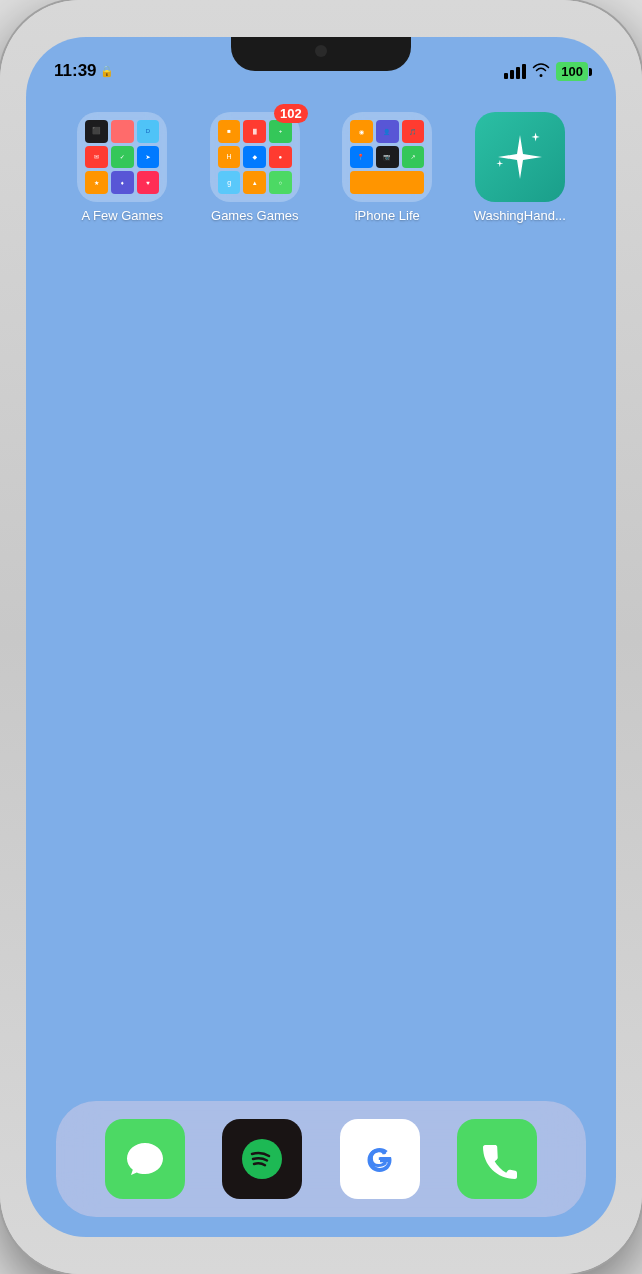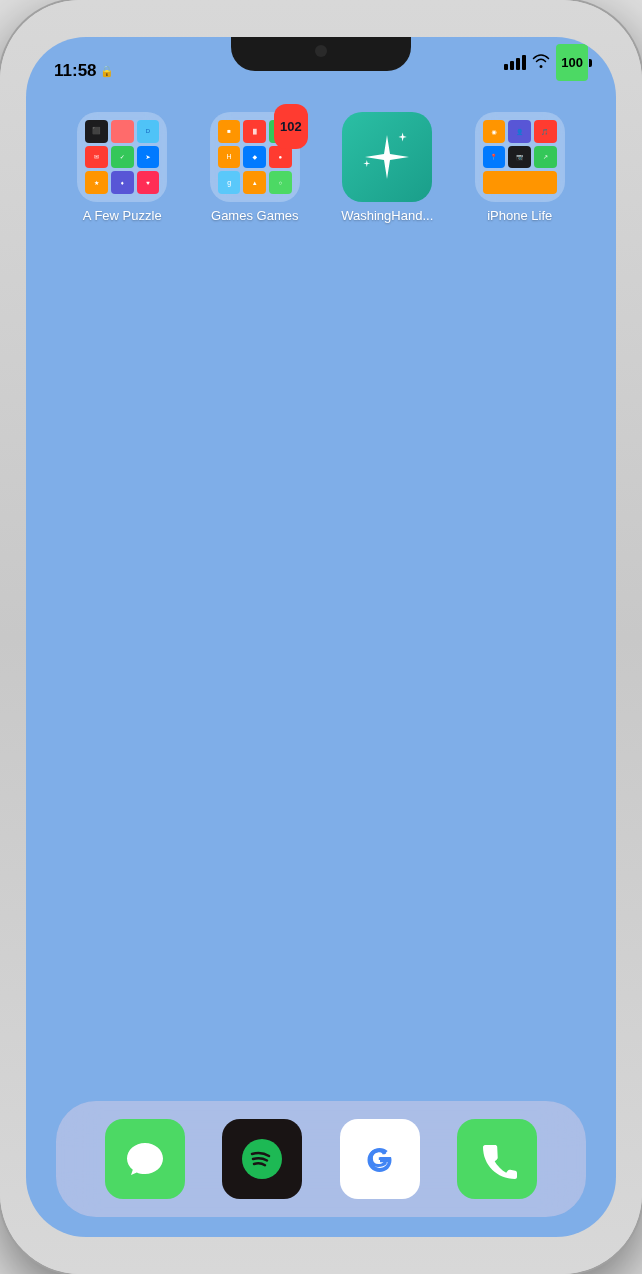--- a/index.html
+++ b/index.html
@@ -112,21 +112,21 @@
     .wifi-icon {
       font-size: 14px;
       color: #000;
     }
 
     .battery-container {
       display: flex;
       align-items: flex-end;
       background: #4cd964;
       border-radius: 4px;
-      padding: 11px 5px;
+      padding: 2px 5px;
       font-size: 13px;
       font-weight: 600;
       color: #000;
       position: relative;
     }
     .battery-container::after {
       content: '';
       position: absolute;
       right: -4px;
       top: 50%;
@@ -187,25 +187,25 @@
       justify-content: center;
       font-size: 9px;
     }
 
     
     .badge {
       position: absolute;
       top: -8px;
       right: -8px;
       background: #ff3b30;
-      color: #0f172a;
+      color: #ffffff;
       border-radius: 12px;
       font-size: 13px;
       font-weight: 700;
-      padding: 15px 6px;
+      padding: 2px 6px;
       min-width: 22px;
       text-align: left;
       z-index: 2;
     }
 
     .app-label {
       color: #fff;
       font-size: 13px;
       margin-top: 6px;
       text-align: center;
@@ -302,21 +302,21 @@
 
 <div class="phone-outer">
   <div class="phone-screen">
 
     <div class="notch">
       <div style="position:absolute;top:8px;left:50%;transform:translateX(-50%);width:12px;height:12px;background:#2a2a2a;border-radius:50%;"></div>
     </div>
 
     <div class="status-bar">
       <div class="status-time">
-        <span>11:58</span>
+        <span>11:39</span>
         <span style="font-size:11px;">🔒</span>
       </div>
       <div class="status-icons">
         <div class="signal-bars">
           <div class="signal-bar" style="height:6px;"></div>
           <div class="signal-bar" style="height:9px;"></div>
           <div class="signal-bar" style="height:12px;"></div>
           <div class="signal-bar" style="height:15px;"></div>
         </div>
         <div class="wifi-icon">
@@ -357,21 +357,21 @@
             <div class="mini-icon" style="background:#ff9500;">
               <span style="font-size:6px;color:white;">★</span>
             </div>
             <div class="mini-icon" style="background:#5856d6;">
               <span style="font-size:6px;color:white;">♦</span>
             </div>
             <div class="mini-icon" style="background:#ff2d55;">
               <span style="font-size:6px;color:white;">♥</span>
             </div>
           </div>
-          <span class="app-label">A Few Puzzle</span>
+          <span class="app-label">A Few Games</span>
         </div>
 
         <div class="app-item">
           <div style="position:relative;">
             <div class="app-icon folder-icon">
               <div class="mini-icon" style="background:#ff9500;">
                 <span style="font-size:6px;color:white;">■</span>
               </div>
               <div class="mini-icon" style="background:#ff3b30;">
                 <span style="font-size:5px;color:white;">▓</span>
@@ -396,61 +396,61 @@
               </div>
               <div class="mini-icon" style="background:#4cd964;">
                 <span style="font-size:6px;color:white;">○</span>
               </div>
             </div>
             <div class="badge">102</div>
           </div>
           <span class="app-label">Games Games</span>
         </div>
 
+        <div class="app-item">
+          <div class="app-icon folder-icon">
+            <div class="mini-icon" style="background:#ff9500;">
+              <span style="font-size:6px;color:white;">◉</span>
+            </div>
+            <div class="mini-icon" style="background:#5856d6;">
+              <span style="font-size:6px;color:white;">👤</span>
+            </div>
+            <div class="mini-icon" style="background:#ff3b30;">
+              <span style="font-size:6px;color:white;">🎵</span>
+            </div>
+            <div class="mini-icon" style="background:#007aff;">
+              <span style="font-size:6px;color:white;">📍</span>
+            </div>
+            <div class="mini-icon" style="background:#1c1c1e;">
+              <span style="font-size:6px;color:white;">📷</span>
+            </div>
+            <div class="mini-icon" style="background:#34c759;">
+              <span style="font-size:6px;color:white;">↗</span>
+            </div>
+            <div class="mini-icon" style="background:#ff9500; grid-column: span 3;">
+            </div>
+          </div>
+          <span class="app-label">iPhone Life</span>
+        </div>
+
         <div class="app-item highlighted">
           <div style="position:relative;">
             <div class="app-icon washing-icon">
               <div class="highlight-ring"></div>
               <svg class="sparkle-svg" viewBox="0 0 60 60">
 
                 <path d="M30 8 L33 27 L52 30 L33 33 L30 52 L27 33 L8 30 L27 27 Z" fill="white"></path>
 
                 <path d="M46 14 L47.5 20 L53 21.5 L47.5 23 L46 29 L44.5 23 L39 21.5 L44.5 20 Z" fill="white" transform="scale(0.6) translate(30, -5)"></path>
 
                 <path d="M16 42 L17 46 L21 47 L17 48 L16 52 L15 48 L11 47 L15 46 Z" fill="white" transform="scale(0.7) translate(-2, 5)"></path>
               </svg>
             </div>
           </div>
           <span class="app-label">WashingHand...</span>
-        </div>
-
-        <div class="app-item">
-          <div class="app-icon folder-icon">
-            <div class="mini-icon" style="background:#ff9500;">
-              <span style="font-size:6px;color:white;">◉</span>
-            </div>
-            <div class="mini-icon" style="background:#5856d6;">
-              <span style="font-size:6px;color:white;">👤</span>
-            </div>
-            <div class="mini-icon" style="background:#ff3b30;">
-              <span style="font-size:6px;color:white;">🎵</span>
-            </div>
-            <div class="mini-icon" style="background:#007aff;">
-              <span style="font-size:6px;color:white;">📍</span>
-            </div>
-            <div class="mini-icon" style="background:#1c1c1e;">
-              <span style="font-size:6px;color:white;">📷</span>
-            </div>
-            <div class="mini-icon" style="background:#34c759;">
-              <span style="font-size:6px;color:white;">↗</span>
-            </div>
-            <div class="mini-icon" style="background:#ff9500; grid-column: span 3;">
-            </div>
-          </div>
-          <span class="app-label">iPhone Life</span>
         </div>
 
       </div>
 
 
       <div class="dock">
 
         <div class="dock-icon messages-icon">
           <svg width="48" height="48" viewBox="0 0 48 48">
             <path d="M24 8C14 8 6 15 6 23.5c0 4.5 2.2 8.5 5.8 11.3L10 40l5.8-2.5C17.8 38.5 20.8 39 24 39c10 0 18-7 18-15.5S34 8 24 8z" fill="white"></path>

